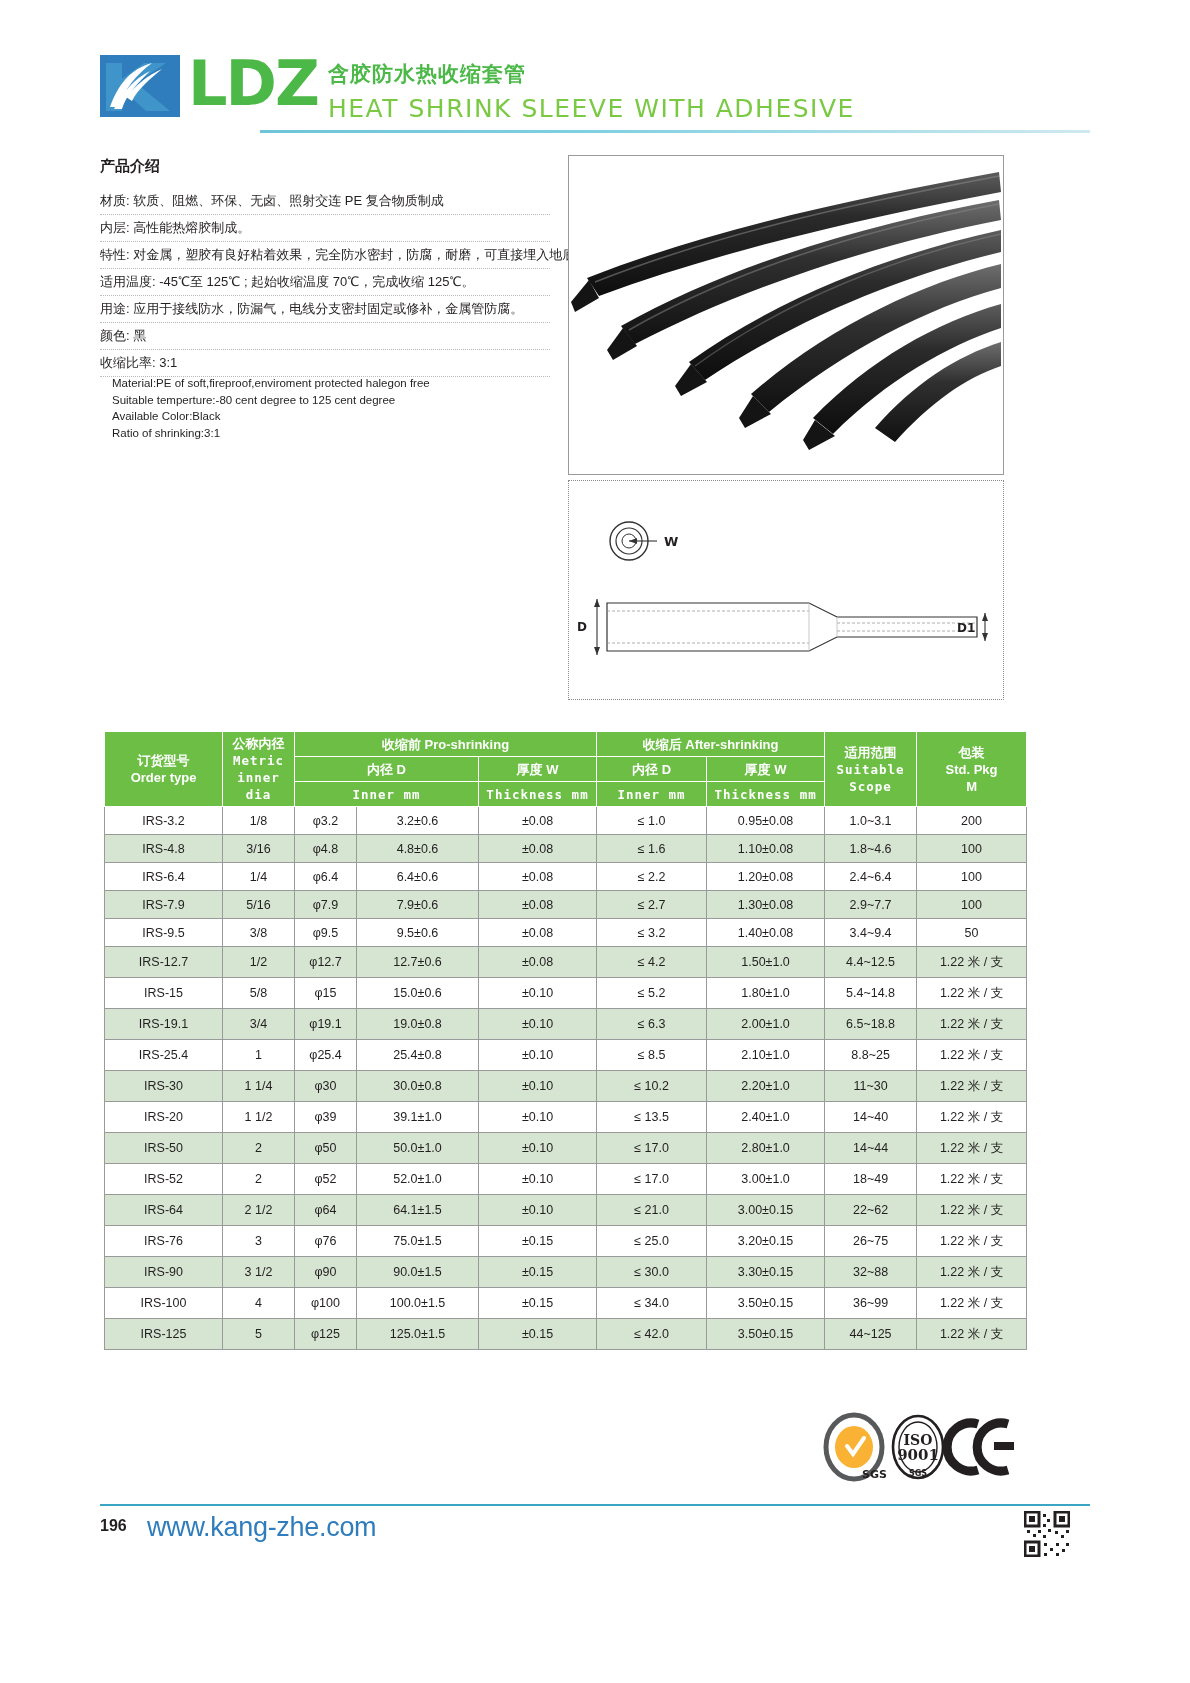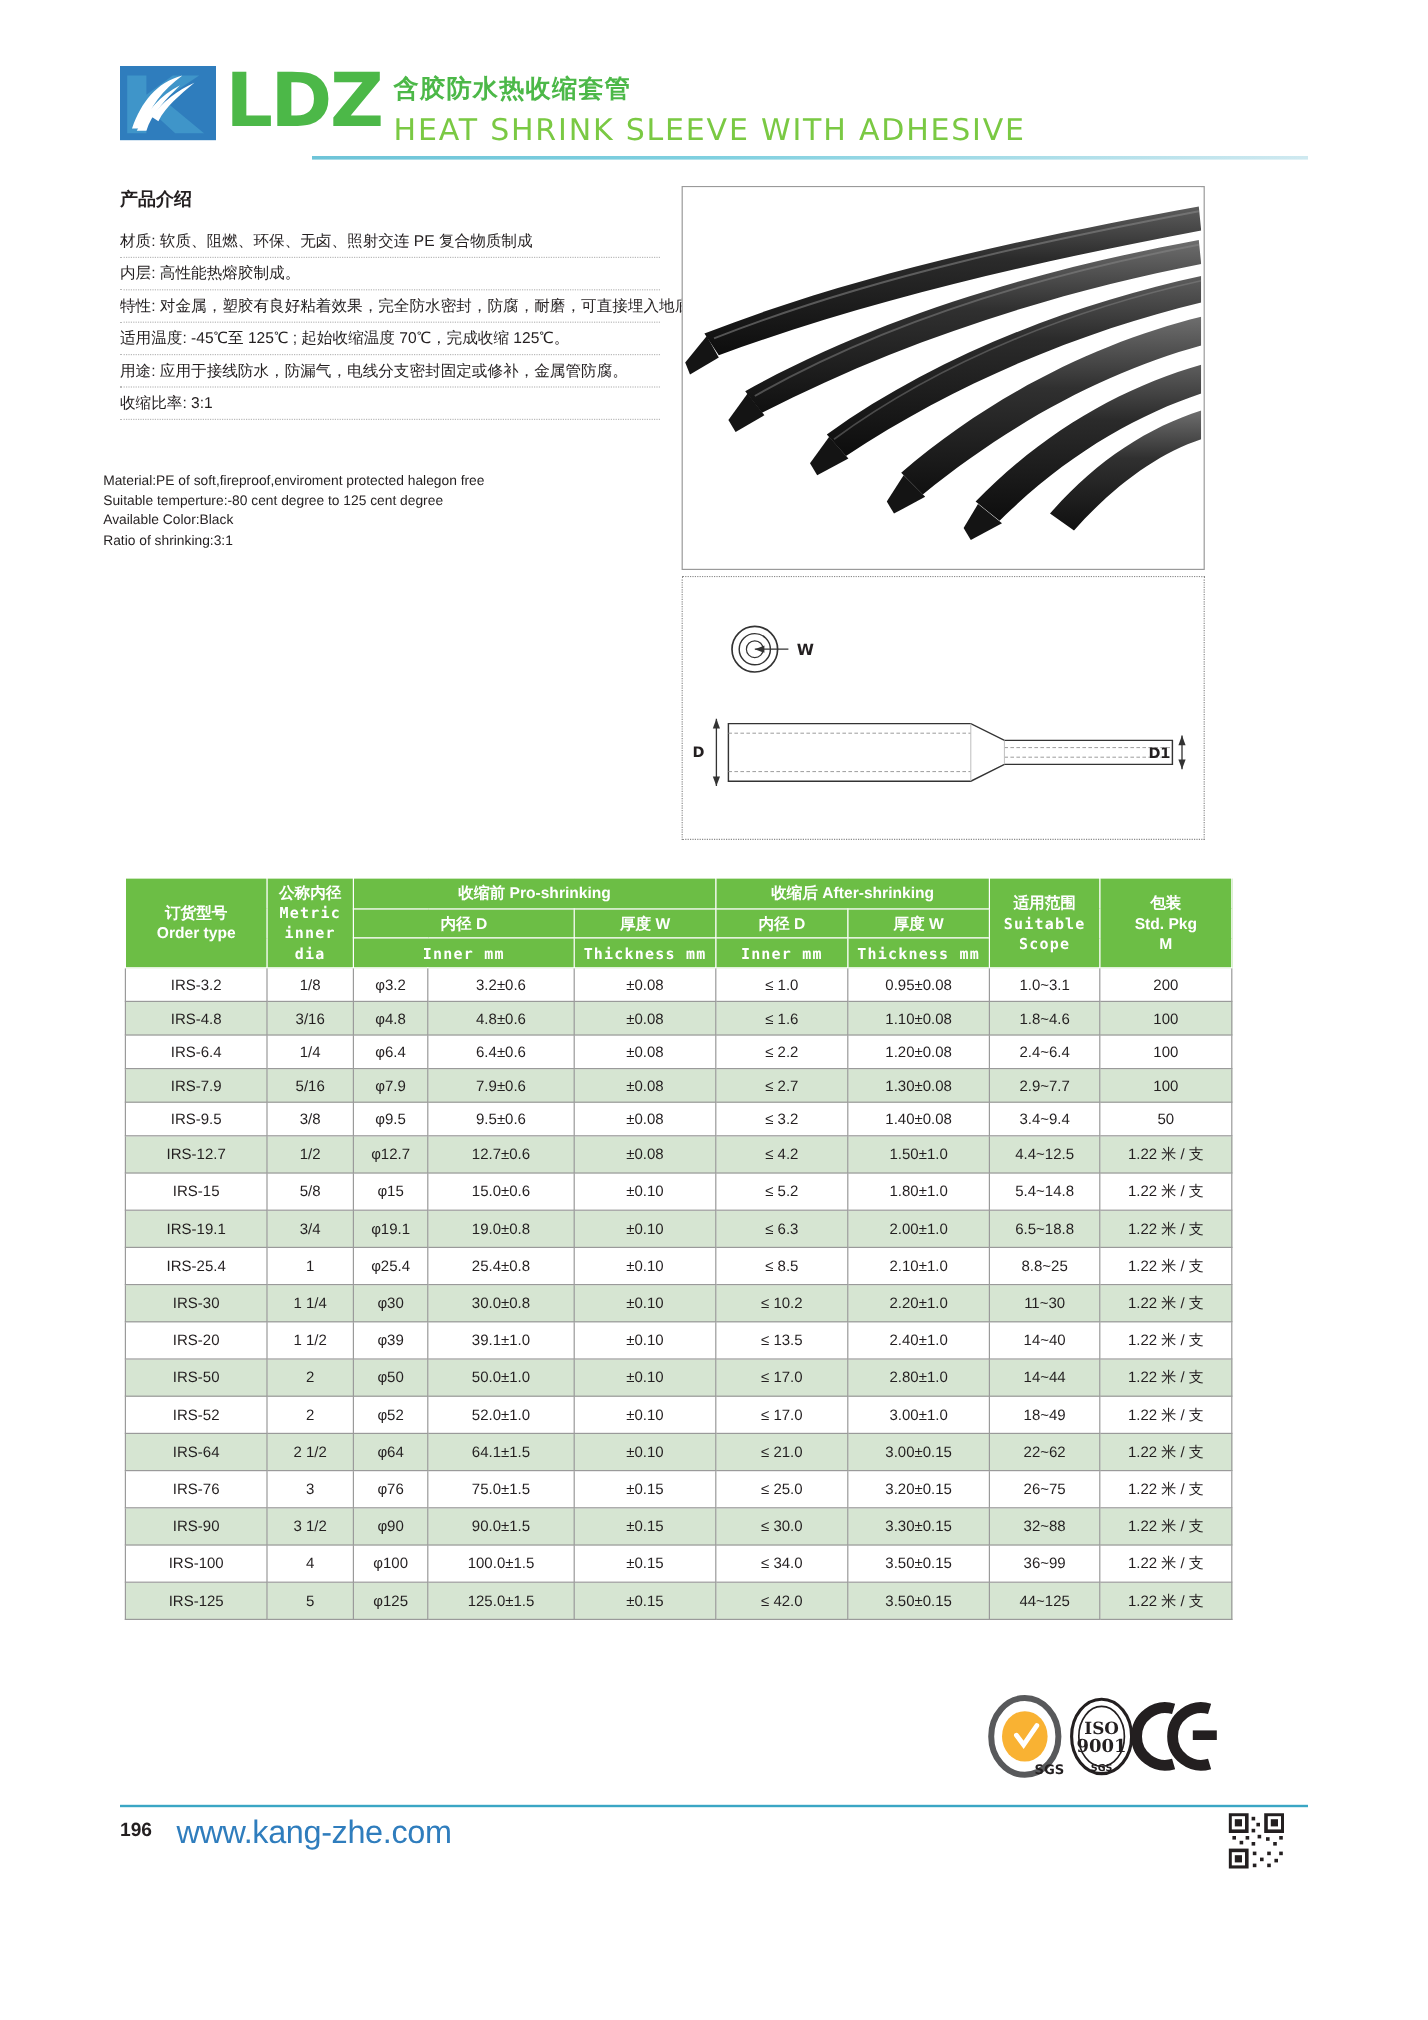--- a/index.html
+++ b/index.html
@@ -92,27 +92,26 @@
   .spec-row {
     font-size: 13px;
     line-height: 16px;
     padding: 5px 0 5px 0;
     border-bottom: 1px dotted #b9b9b9;
     color: #231f20;
     white-space: nowrap;
   }
   .en-block {
     position: absolute;
-    left: 86px;
+    left: 112px;
     top: 375px;
     width: 450px;
     font-size: 11.5px;
     line-height: 16.5px;
     color: #231f20;
-    margin-top: 18px;
   }
   .en-block div { white-space: nowrap; }
 
   
   .photo-box {
     position: absolute;
     left: 568px;
     top: 155px;
     width: 434px;
     height: 318px;
@@ -232,20 +231,21 @@
     <div class="header-rule"></div>
   </div>
 
   <div class="spec-title">产品介绍</div>
   <div class="spec-list">
     <div class="spec-row">材质: 软质、阻燃、环保、无卤、照射交连 PE 复合物质制成</div>
     <div class="spec-row">内层: 高性能热熔胶制成。</div>
     <div class="spec-row">特性: 对金属，塑胶有良好粘着效果，完全防水密封，防腐，耐磨，可直接埋入地底。</div>
     <div class="spec-row">适用温度: -45℃至 125℃ ; 起始收缩温度 70℃，完成收缩 125℃。</div>
     <div class="spec-row">用途: 应用于接线防水，防漏气，电线分支密封固定或修补，金属管防腐。</div>
+    <div class="spec-row">颜色: 黑</div>
     <div class="spec-row">收缩比率: 3:1</div>
   </div>
   <div class="en-block">
     <div>Material:PE of soft,fireproof,enviroment protected halegon free</div>
     <div>Suitable temperture:-80 cent degree to 125 cent degree</div>
     <div>Available Color:Black</div>
     <div>Ratio of shrinking:3:1</div>
   </div>
 
   <div class="photo-box">

